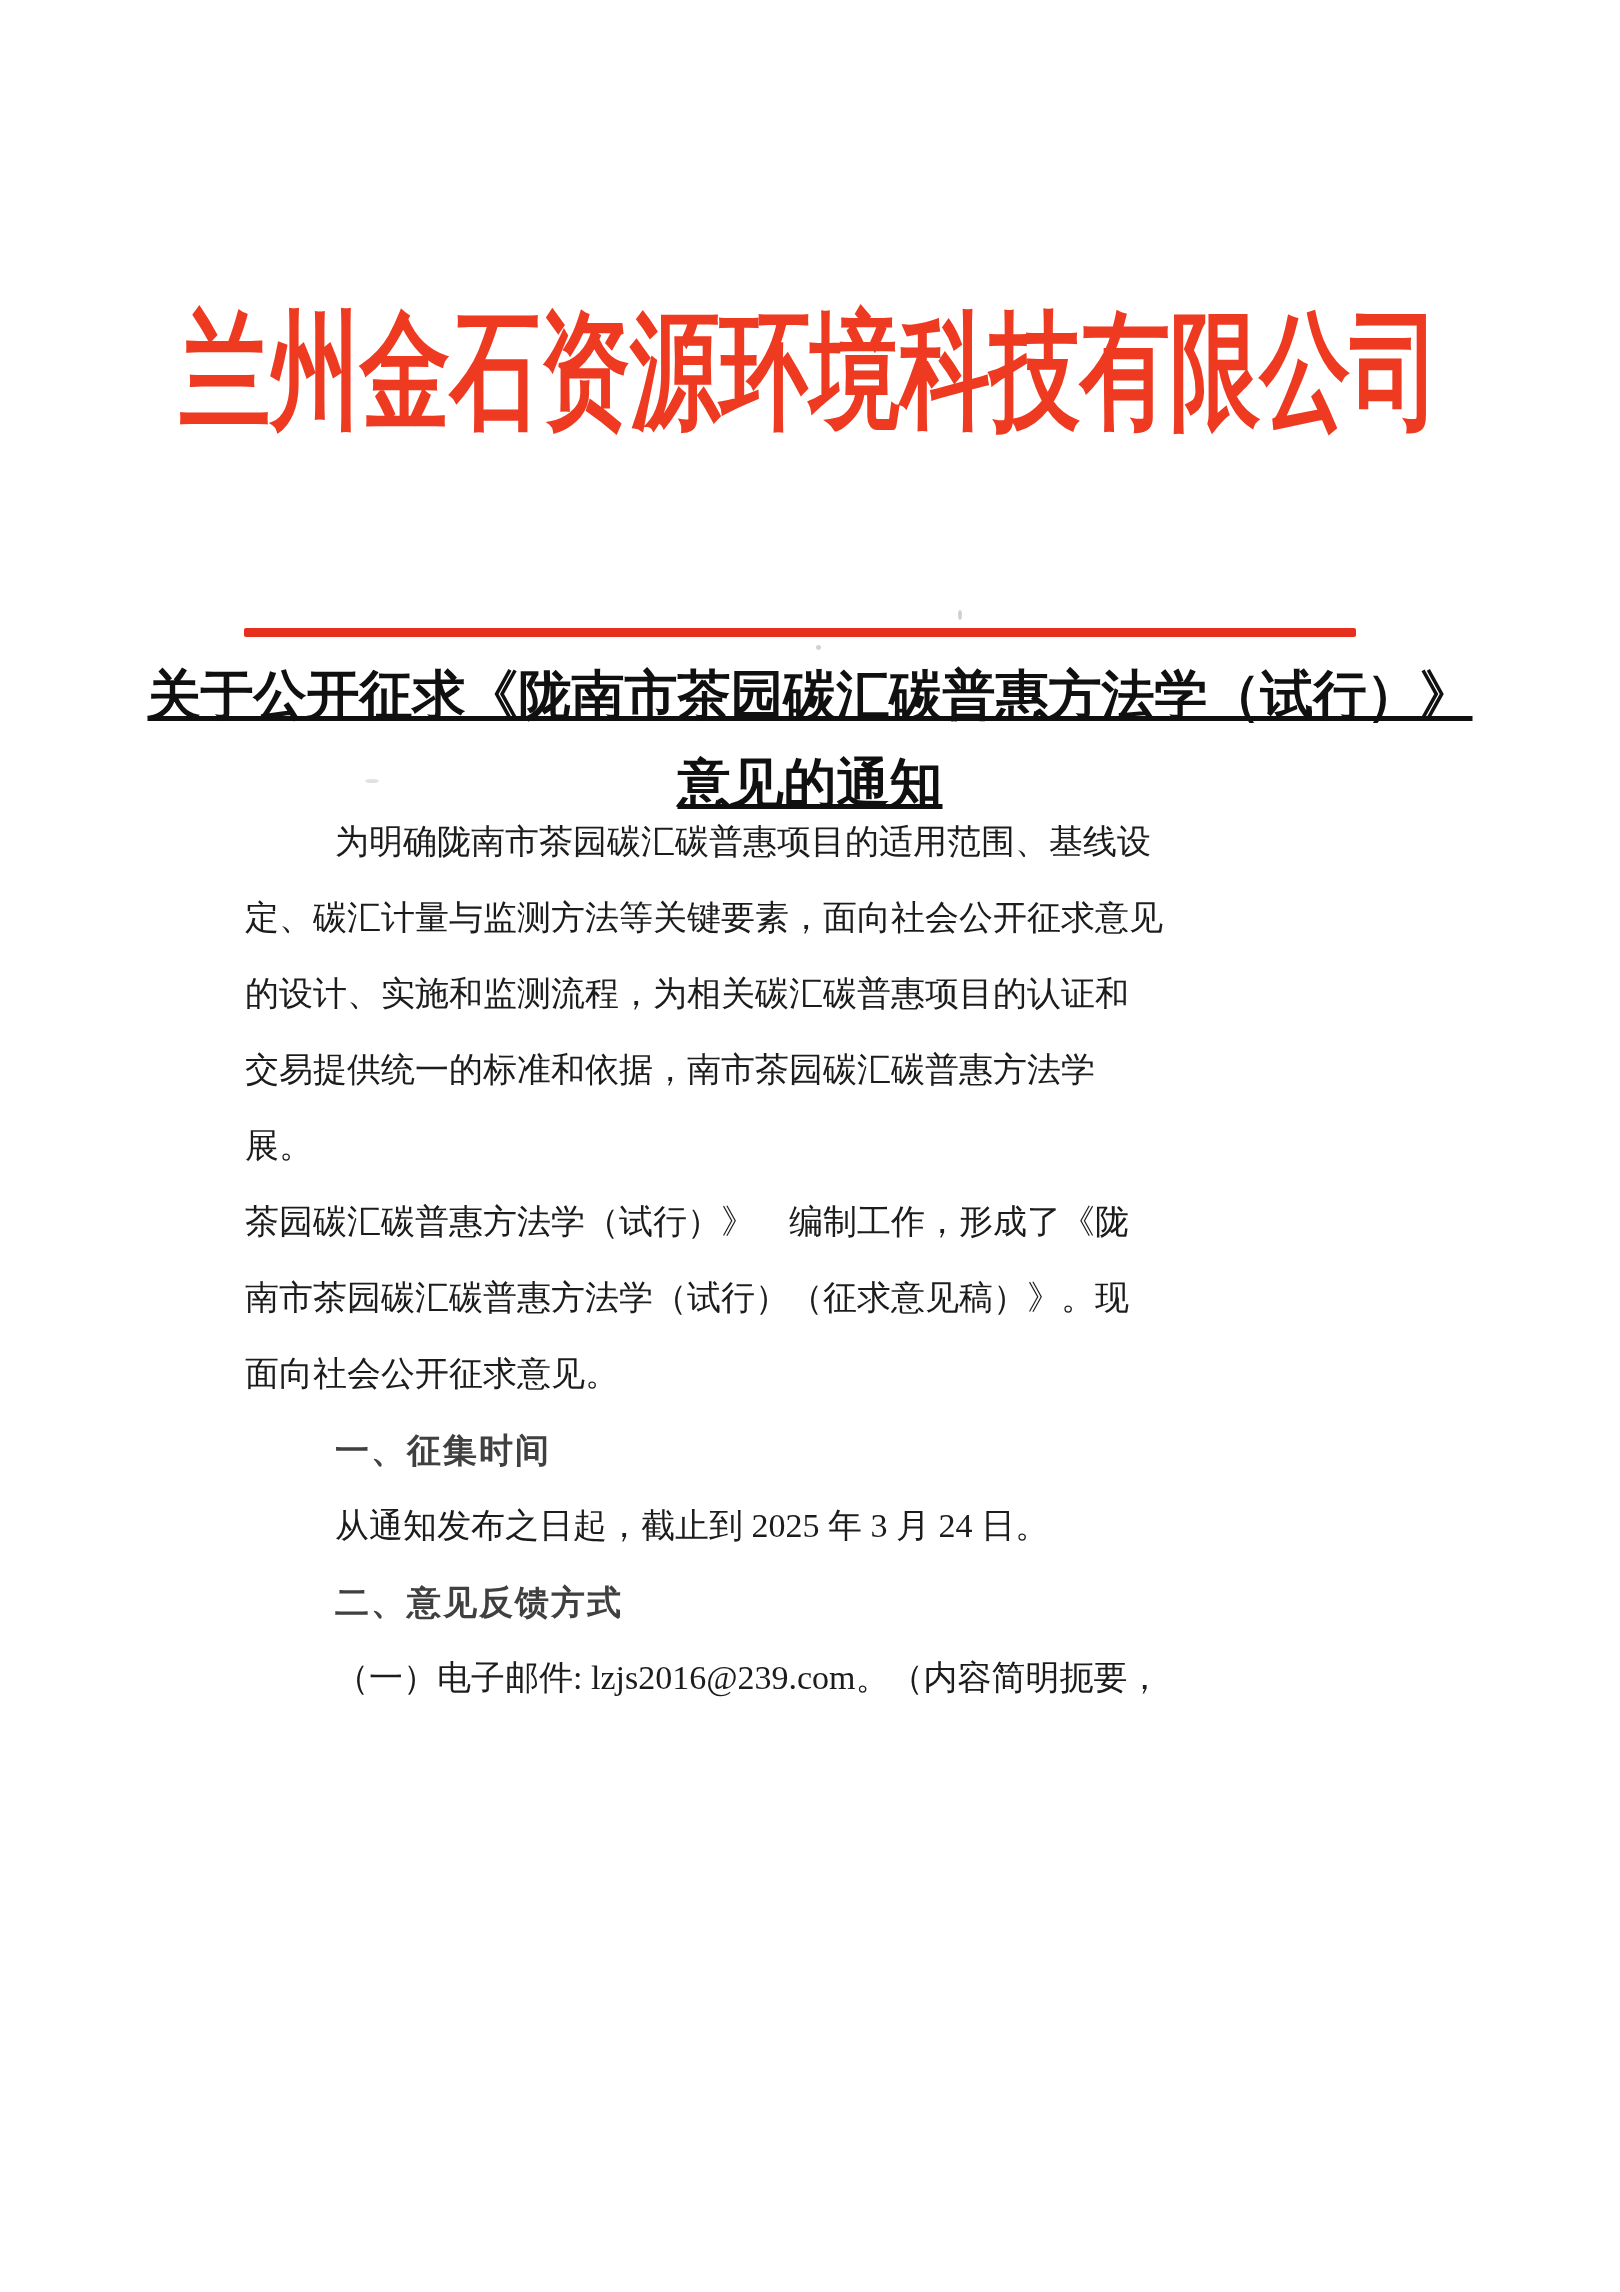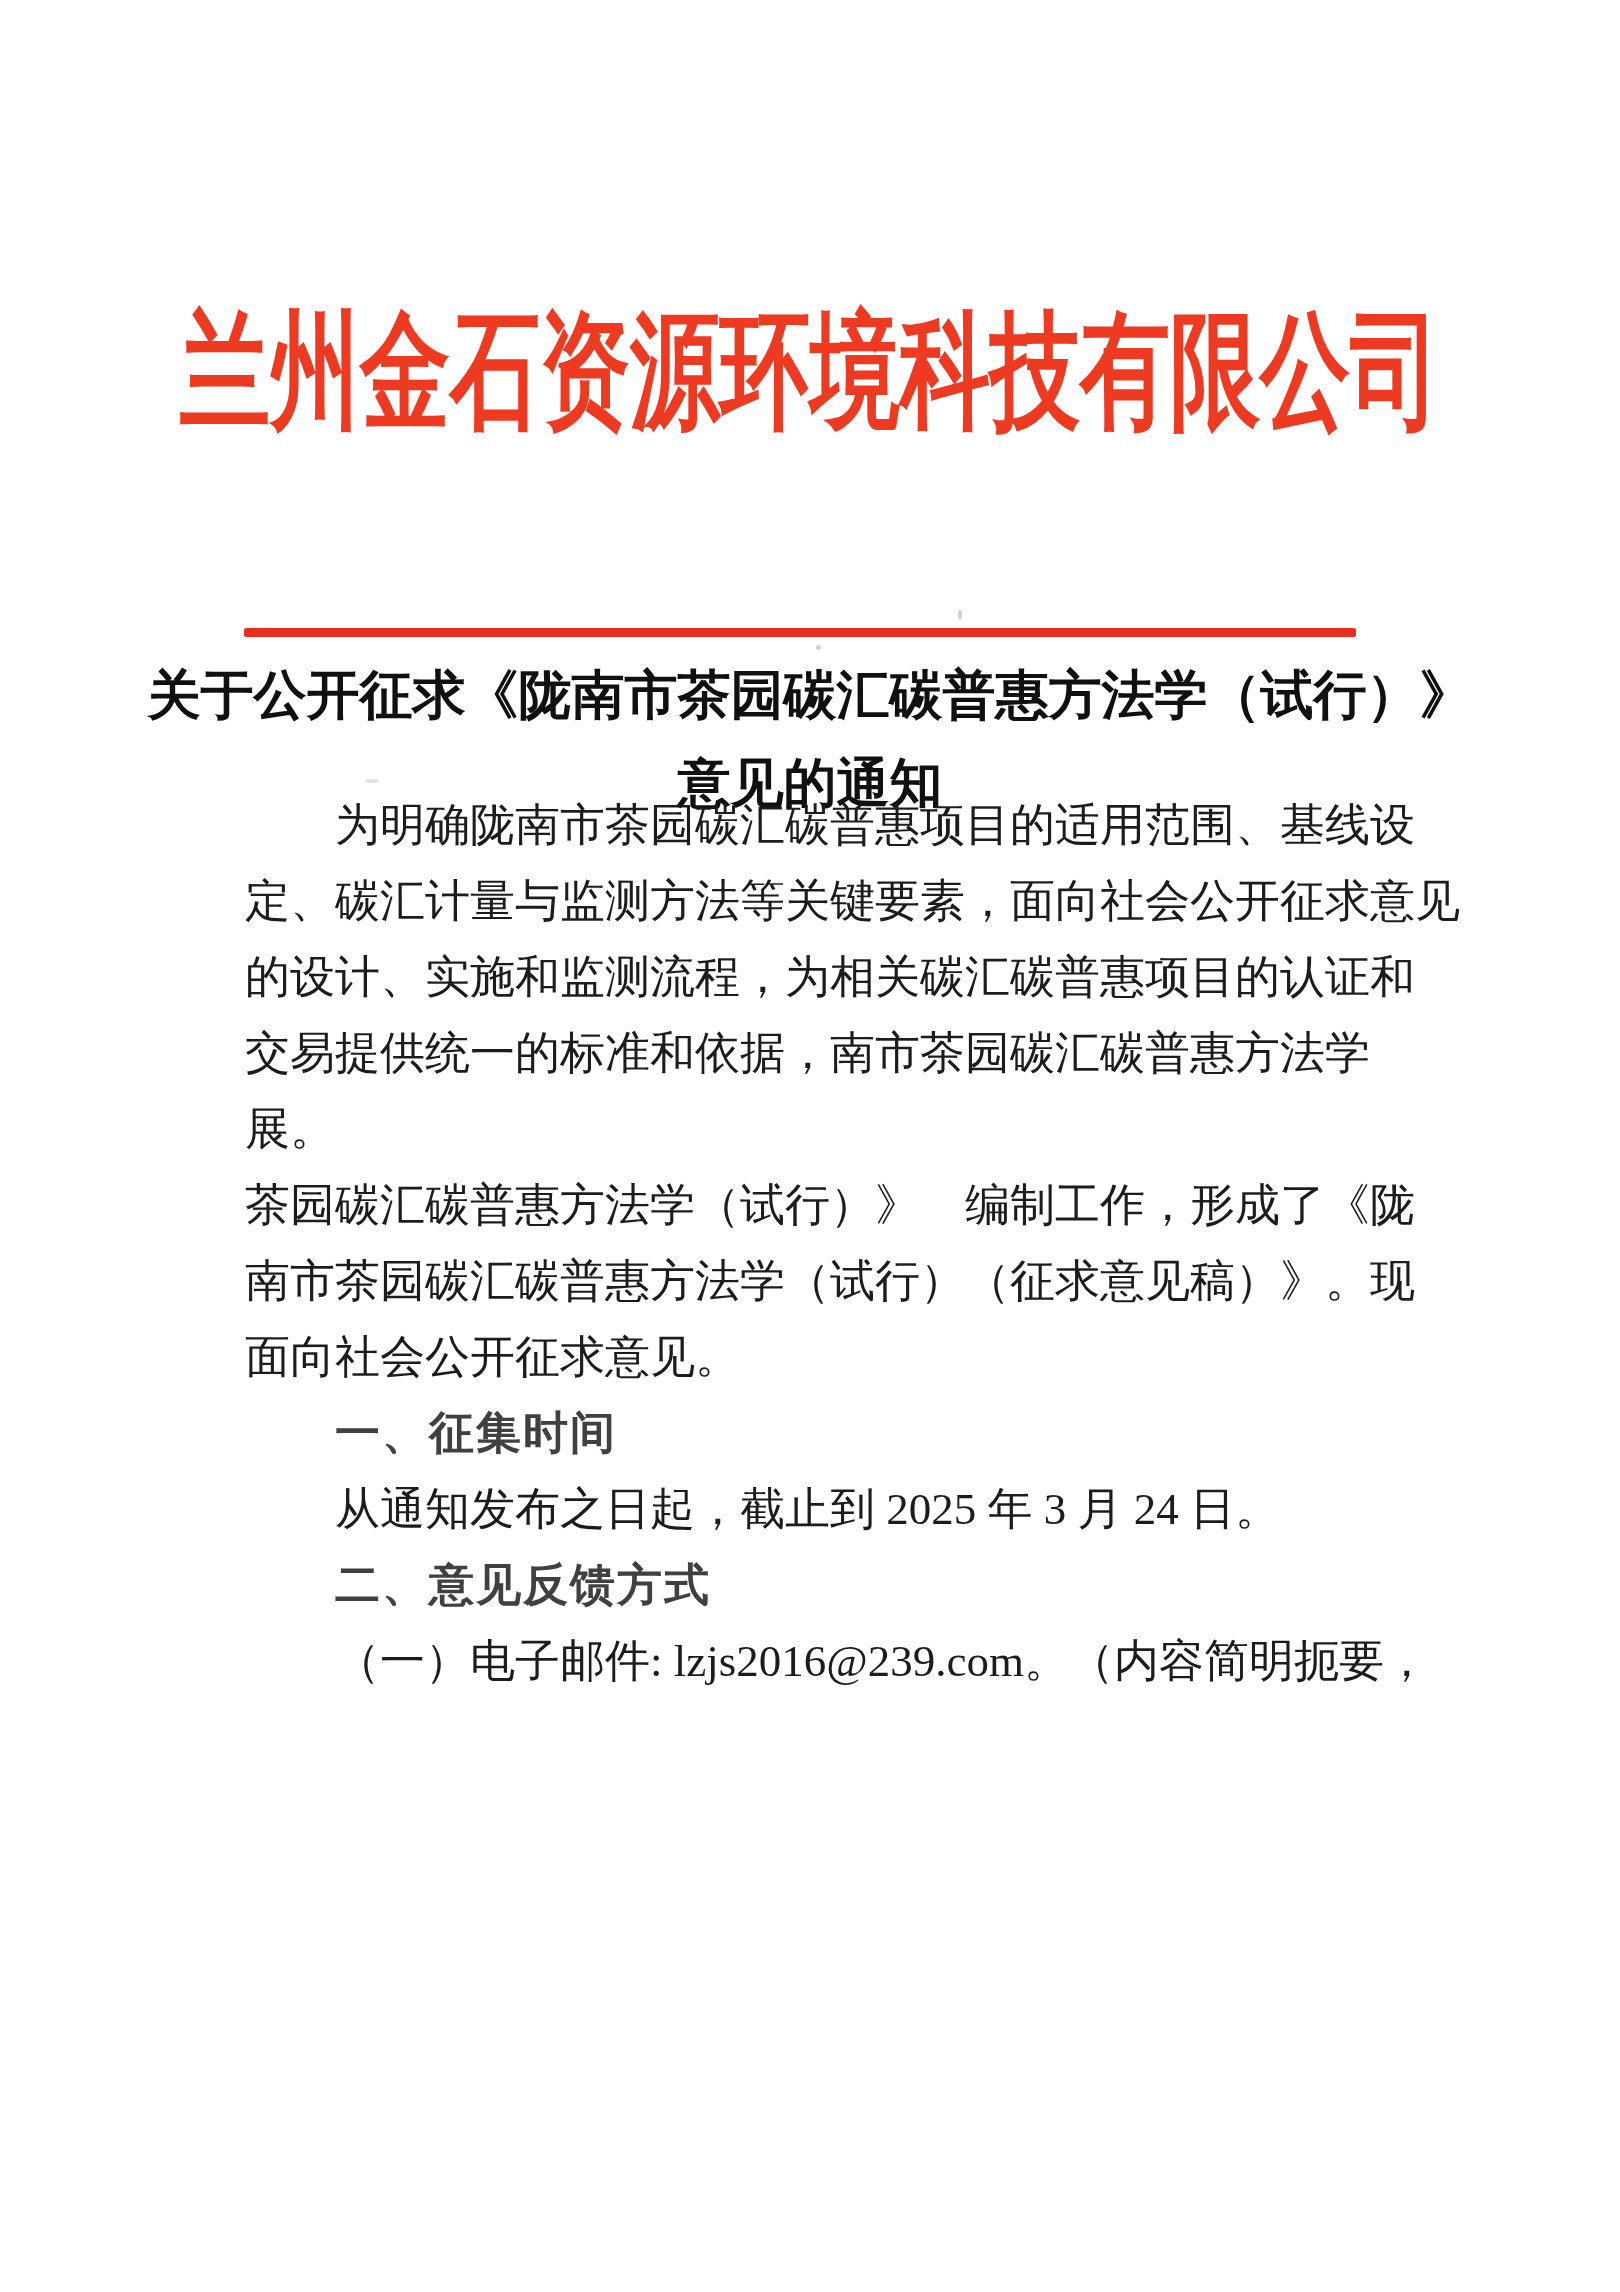--- a/index.html
+++ b/index.html
@@ -34,27 +34,27 @@
   .doc-title{
     position:absolute;
     top:651px;left:0;width:100%;
     text-align:center;
     font-size:53px;
     font-weight:bold;
     line-height:88px;
     color:#101010;
     letter-spacing:0;
   }
-  .doc-title .t-line{white-space:nowrap;}
+  .doc-title .t-line{white-space:nowrap;text-decoration:underline;}
   
   .body-block{
     position:absolute;
-    top:787px;left:245px;
+    top:804px;left:245px;
     width:1172px;
-    font-size:45px;
+    font-size:34px;
     line-height:76px;
   }
   .line{
     height:76px;
     white-space:nowrap;
   }
   .line.indent{padding-left:90px;}
   .line.heading{
     font-family:"Liberation Sans", sans-serif;
     font-weight:bold;

